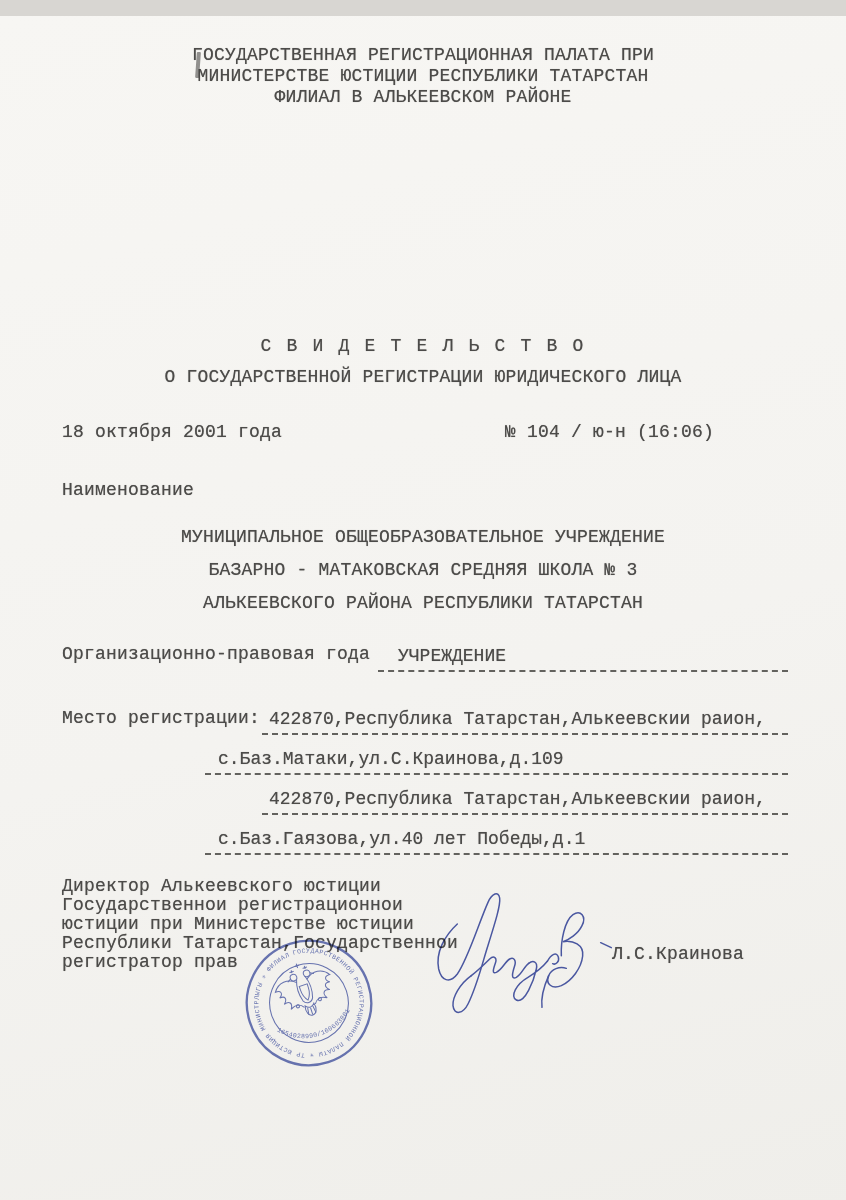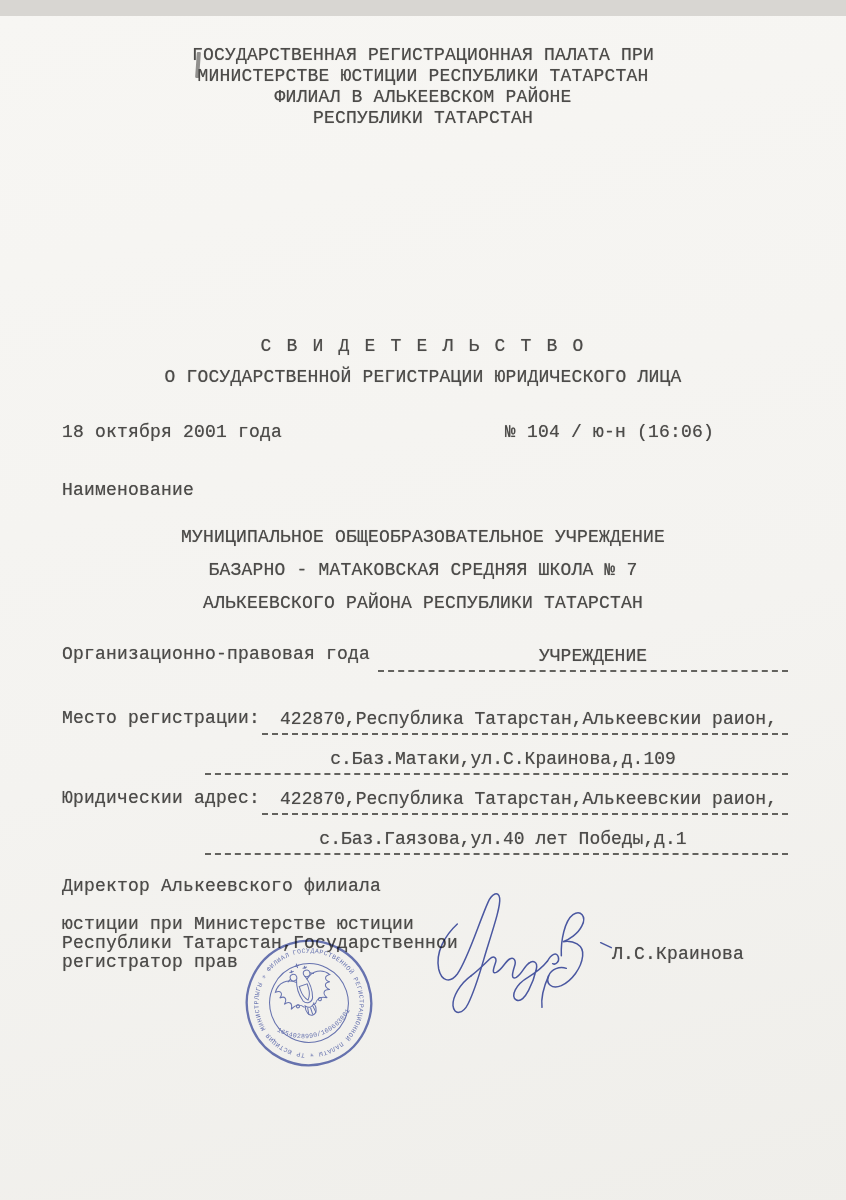--- a/index.html
+++ b/index.html
@@ -12,60 +12,58 @@
     position:absolute; font-size:18px; line-height:1.2; color:#4c4b49;
     white-space:pre; text-shadow: 0 0 0.7px rgba(70,69,66,0.65);
     letter-spacing:0.2px;
   }
   .center { left:0; right:0; text-align:center; }
   .spread { letter-spacing:2.2px; }
   .fill {
     position:absolute; height:24px; border-bottom:2px dashed #63625e;
     font-size:18px; color:#4c4b49; white-space:pre;
     text-shadow: 0 0 0.7px rgba(70,69,66,0.65);
-    text-align: center;
   }
   .seal, .signature { position:absolute; mix-blend-mode:multiply; }
   .artifact { position:absolute; background:#3e3d3b; opacity:.55; border-radius:1px; }
 </style>
 </head>
 <body>
 
 <div class="page">
 
   <div class="t center" style="top:29px">ГОСУДАРСТВЕННАЯ РЕГИСТРАЦИОННАЯ ПАЛАТА ПРИ</div>
   <div class="t center" style="top:50px">МИНИСТЕРСТВЕ ЮСТИЦИИ РЕСПУБЛИКИ ТАТАРСТАН</div>
   <div class="t center" style="top:71px">ФИЛИАЛ В АЛЬКЕЕВСКОМ РАЙОНЕ</div>
-  <div class="t center" style="top:92px">РЕСПУБЛИКИ ТАТАРСТАН</div>
 
   <div class="artifact" style="left:196px; top:36px; width:4px; height:26px; transform:rotate(4deg)"></div>
 
   <div class="t center spread" style="top:320px">С В И Д Е Т Е Л Ь С Т В О</div>
   <div class="t center" style="top:351px">О ГОСУДАРСТВЕННОЙ РЕГИСТРАЦИИ ЮРИДИЧЕСКОГО ЛИЦА</div>
 
   <div class="t" style="left:62px; top:406px">18 октября 2001 года</div>
   <div class="t" style="left:505px; top:406px">№ 104 / ю-н (16:06)</div>
 
   <div class="t" style="left:62px; top:464px">Наименование</div>
   <div class="t center" style="top:511px">МУНИЦИПАЛЬНОЕ ОБЩЕОБРАЗОВАТЕЛЬНОЕ УЧРЕЖДЕНИЕ</div>
-  <div class="t center" style="top:544px">БАЗАРНО - МАТАКОВСКАЯ СРЕДНЯЯ ШКОЛА № 7</div>
+  <div class="t center" style="top:544px">БАЗАРНО - МАТАКОВСКАЯ СРЕДНЯЯ ШКОЛА № 3</div>
   <div class="t center" style="top:577px">АЛЬКЕЕВСКОГО РАЙОНА РЕСПУБЛИКИ ТАТАРСТАН</div>
 
   <div class="t" style="left:62px; top:628px">Организационно-правовая года</div>
   <div class="fill" style="left:378px; right:58px; top:630px; padding-left:20px">УЧРЕЖДЕНИЕ</div>
 
   <div class="t" style="left:62px; top:692px">Место регистрации:</div>
   <div class="fill" style="left:262px; right:58px; top:693px; padding-left:7px">422870,Республика Татарстан,Алькеевскии раион,</div>
   <div class="fill" style="left:205px; right:58px; top:733px; padding-left:13px">с.Баз.Матаки,ул.С.Краинова,д.109</div>
 
-  <div class="t" style="left:62px; top:772px">Юридическии адрес:</div>
   <div class="fill" style="left:262px; right:58px; top:773px; padding-left:7px">422870,Республика Татарстан,Алькеевскии раион,</div>
   <div class="fill" style="left:205px; right:58px; top:813px; padding-left:13px">с.Баз.Гаязова,ул.40 лет Победы,д.1</div>
 
-  <div class="t" style="left:62px; top:860px">Директор Алькеевского филиала</div>
+  <div class="t" style="left:62px; top:860px">Директор Алькеевского юстиции</div>
+  <div class="t" style="left:62px; top:879px">Государственнои регистрационнои</div>
   <div class="t" style="left:62px; top:898px">юстиции при Министерстве юстиции</div>
   <div class="t" style="left:62px; top:917px">Республики Татарстан,Государственнои</div>
   <div class="t" style="left:62px; top:936px">регистратор прав</div>
   <div class="t" style="left:612px; top:928px">Л.С.Краинова</div>
 
   <svg class="seal" style="left:241px; top:919px" width="136" height="136" viewBox="-70 -70 140 140" aria-hidden="true">
     <defs>
       <path id="ringPath" d="M 0,-52 A 52,52 0 1,1 -0.01,-52" fill="none"></path>
       <path id="numPath" d="M -43,14 A 54,54 0 0,0 43,14" fill="none"></path>
     </defs>

